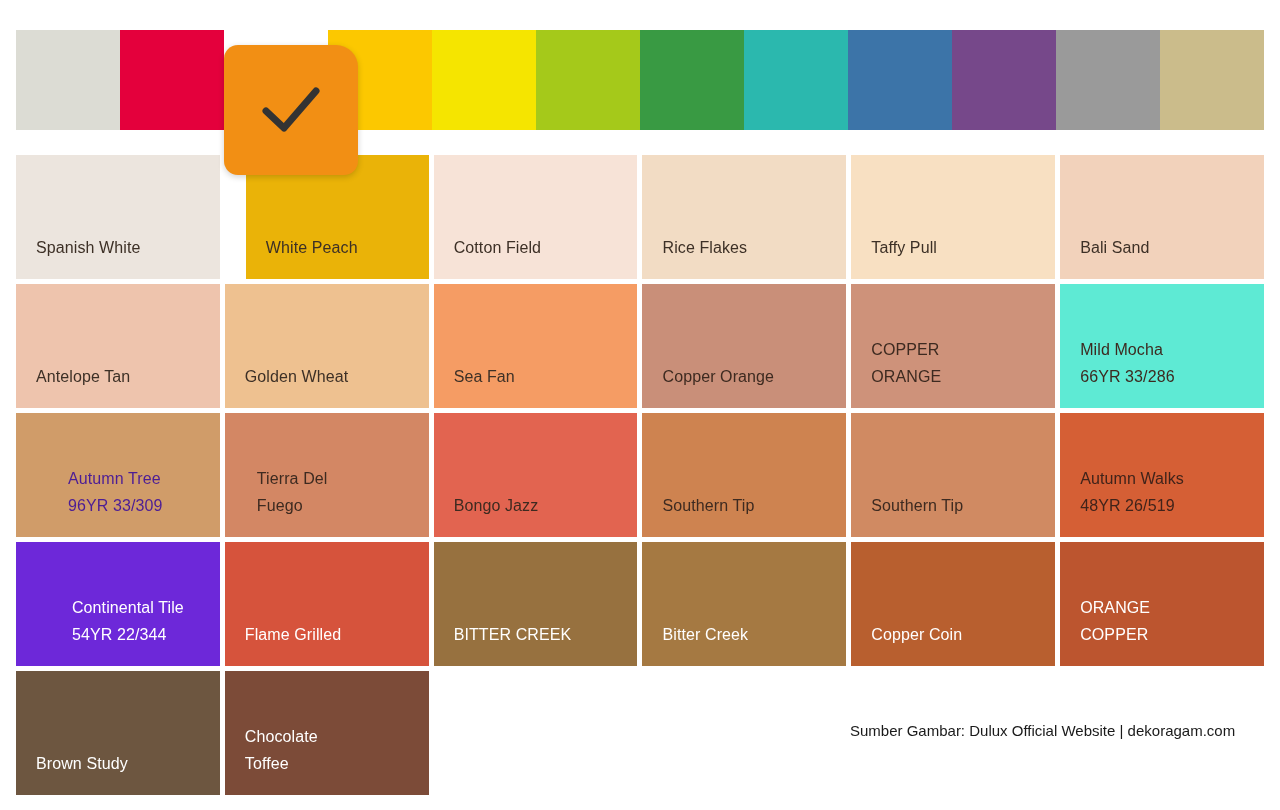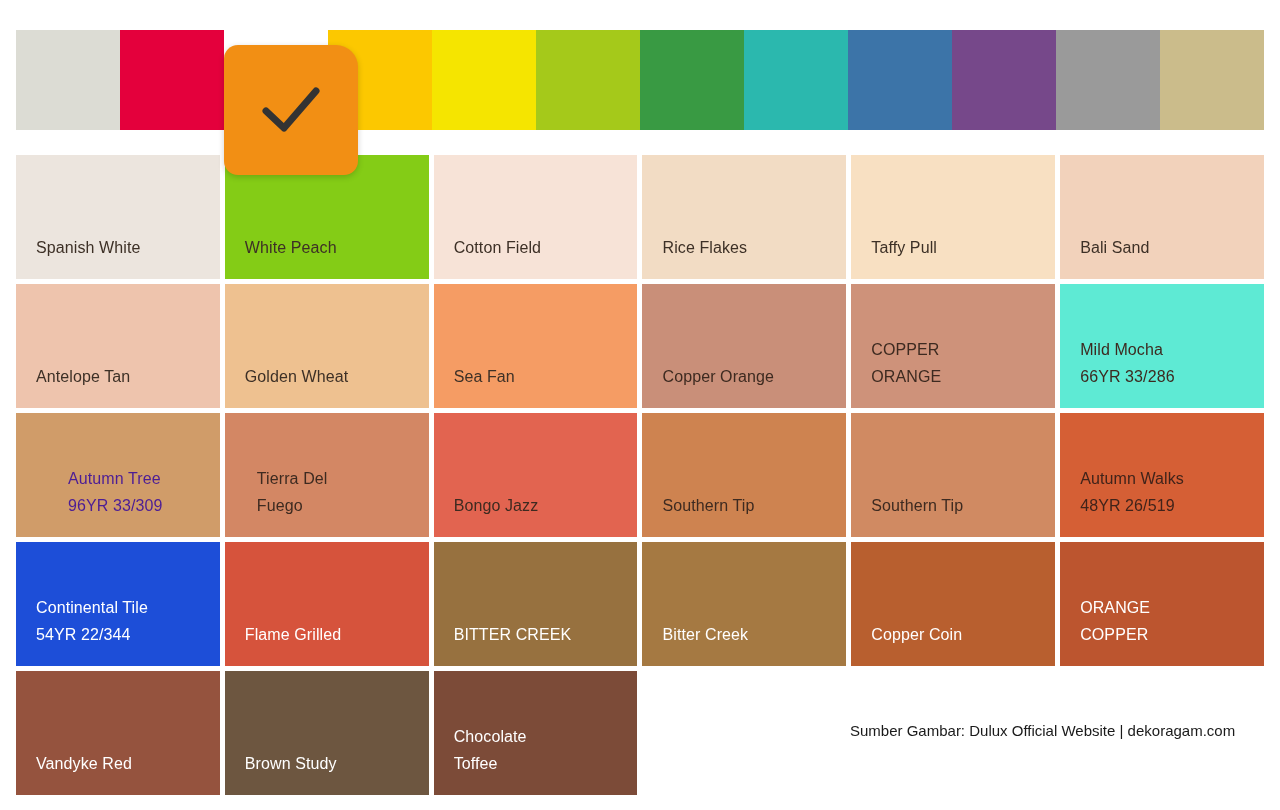--- a/index.html
+++ b/index.html
@@ -124,21 +124,21 @@
         <path d="M6 28 L24 45 L56 8" fill="none" stroke="#333333" stroke-width="7" stroke-linecap="round" stroke-linejoin="round"></path>
       </svg>
     </span>
   </div>
 </div>
 
 <div id="swatch-grid">
     <div class="swatch" style="background: rgb(236, 229, 222);">
       <div class="swatch-name" style="color: rgb(61, 48, 38);">Spanish White</div>
     </div>
-    <div class="swatch" style="background: #84cc16;">
+    <div class="swatch" style="background: #eab308; margin-left: 21px;">
       <div class="swatch-name" style="color: rgb(61, 48, 38);">White Peach</div>
     </div>
     <div class="swatch" style="background: rgb(247, 227, 215);">
       <div class="swatch-name" style="color: rgb(61, 48, 38);">Cotton Field</div>
     </div>
     <div class="swatch" style="background: rgb(242, 220, 196);">
       <div class="swatch-name" style="color: rgb(61, 48, 38);">Rice Flakes</div>
     </div>
     <div class="swatch" style="background: rgb(248, 224, 194);">
       <div class="swatch-name" style="color: rgb(61, 48, 38);">Taffy Pull</div>
@@ -180,43 +180,40 @@
     <div class="swatch" style="background: rgb(206, 131, 80);">
       <div class="swatch-name" style="color: rgb(61, 42, 32);">Southern Tip</div>
     </div>
     <div class="swatch" style="background: rgb(208, 138, 98);">
       <div class="swatch-name" style="color: rgb(61, 42, 32);">Southern Tip</div>
     </div>
     <div class="swatch" style="background: rgb(213, 95, 53);">
       <div class="swatch-name" style="color: rgb(64, 35, 26);">Autumn Walks
 48YR 26/519</div>
     </div>
-    <div class="swatch" style="background: #1d4ed8;">
+    <div class="swatch" style="background: #6d28d9; align-items: center;">
       <div class="swatch-name" style="color: rgb(255, 255, 255);">Continental Tile
 54YR 22/344</div>
     </div>
     <div class="swatch" style="background: rgb(214, 83, 60);">
       <div class="swatch-name" style="color: rgb(255, 255, 255);">Flame Grilled</div>
     </div>
     <div class="swatch" style="background: rgb(151, 113, 63);">
       <div class="swatch-name" style="color: rgb(255, 255, 255);">BITTER CREEK</div>
     </div>
     <div class="swatch" style="background: rgb(165, 121, 66);">
       <div class="swatch-name" style="color: rgb(255, 255, 255);">Bitter Creek</div>
     </div>
     <div class="swatch" style="background: rgb(184, 95, 47);">
       <div class="swatch-name" style="color: rgb(255, 255, 255);">Copper Coin</div>
     </div>
     <div class="swatch" style="background: rgb(188, 85, 47);">
       <div class="swatch-name" style="color: rgb(255, 255, 255);">ORANGE
 COPPER</div>
     </div>
-    <div class="swatch" style="background: rgb(149, 83, 62);">
-      <div class="swatch-name" style="color: rgb(255, 255, 255);">Vandyke Red</div>
-    </div>
     <div class="swatch" style="background: rgb(109, 86, 64);">
       <div class="swatch-name" style="color: rgb(255, 255, 255);">Brown Study</div>
     </div>
     <div class="swatch" style="background: rgb(124, 75, 56);">
       <div class="swatch-name" style="color: rgb(255, 255, 255);">Chocolate
 Toffee</div>
     </div>
     <div class="swatch empty" style="background: rgb(255, 255, 255);"></div>
     <div class="swatch empty" style="background: rgb(255, 255, 255);"></div>
   </div>

